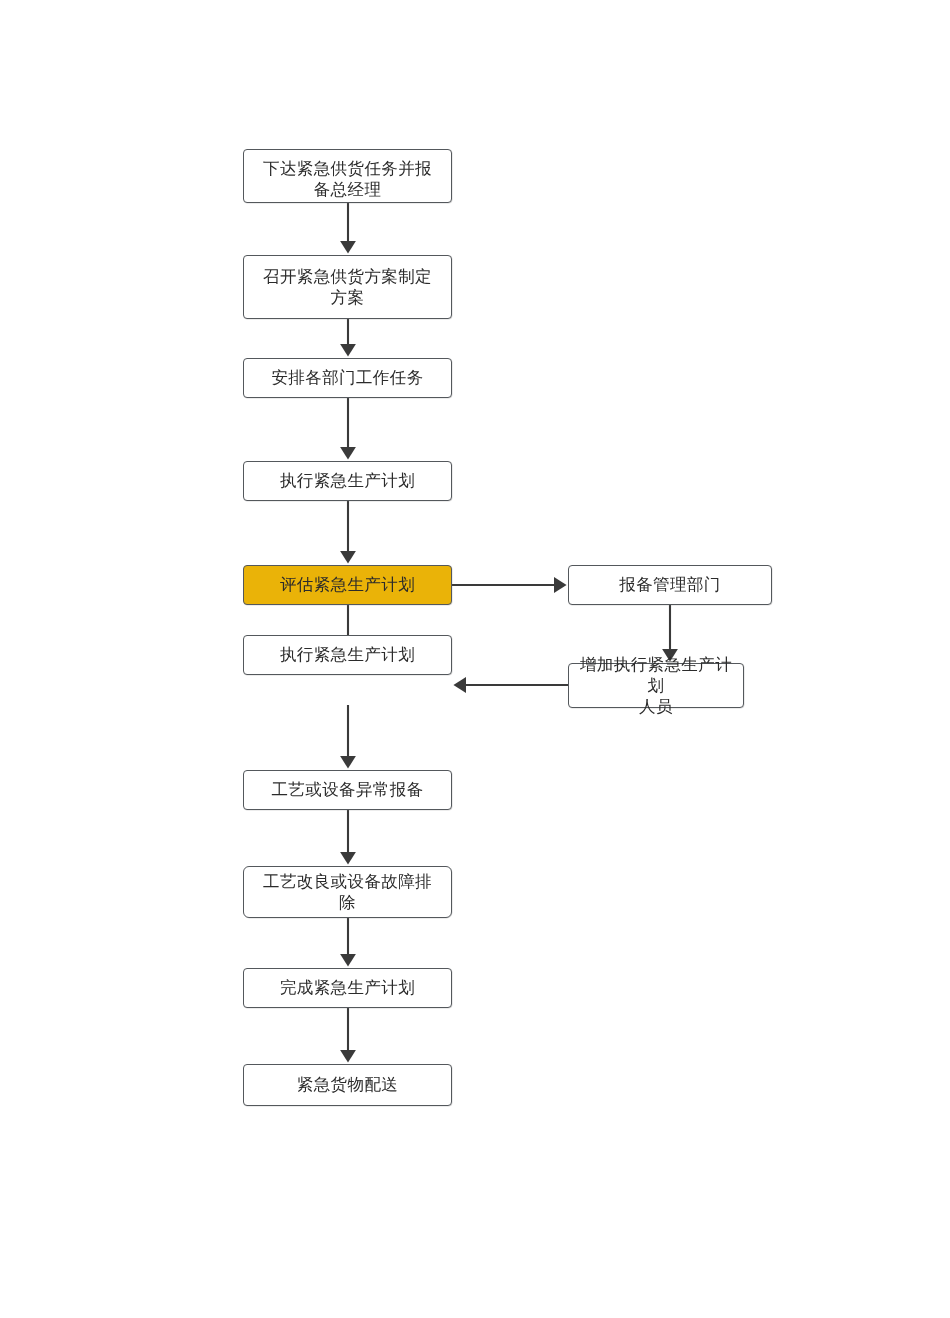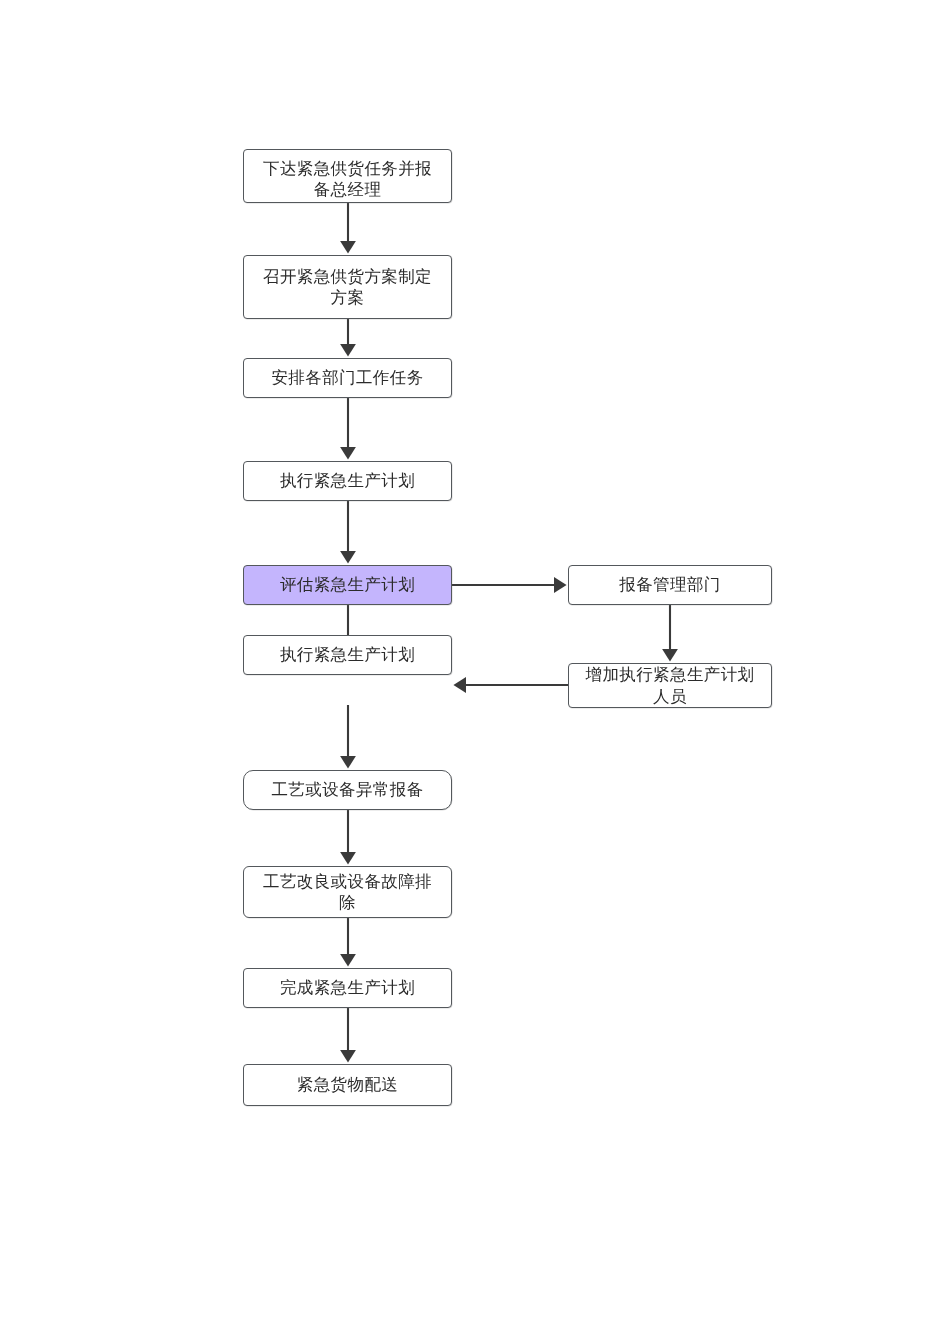--- a/index.html
+++ b/index.html
@@ -78,25 +78,25 @@
       </g>
   </svg>
 
   <div id="node-layer">
       <div class="node" style="left: 243px; top: 149px; width: 209px; height: 54px; border-color: rgb(84, 88, 92); background: rgb(255, 255, 255); align-items: flex-end;"><span class="node-label">下达紧急供货任务并报
 备总经理</span></div>
       <div class="node" style="left: 243px; top: 255px; width: 209px; height: 64px; border-color: rgb(84, 88, 92); background: rgb(255, 255, 255);"><span class="node-label">召开紧急供货方案制定
 方案</span></div>
       <div class="node" style="left: 243px; top: 358px; width: 209px; height: 40px; border-color: rgb(84, 88, 92); background: rgb(255, 255, 255); font-family: Liberation Serif, serif;"><span class="node-label">安排各部门工作任务</span></div>
       <div class="node" style="left: 243px; top: 461px; width: 209px; height: 40px; border-color: rgb(84, 88, 92); background: rgb(255, 255, 255);"><span class="node-label">执行紧急生产计划</span></div>
-      <div class="node" style="left: 243px; top: 565px; width: 209px; height: 40px; border-color: rgb(84, 88, 92); background: #c4b5fd;"><span class="node-label">评估紧急生产计划</span></div>
+      <div class="node" style="left: 243px; top: 565px; width: 209px; height: 40px; border-color: rgb(84, 88, 92); background: #eab308;"><span class="node-label">评估紧急生产计划</span></div>
       <div class="node" style="left: 243px; top: 635px; width: 209px; height: 40px; border-color: rgb(84, 88, 92); background: rgb(255, 255, 255);"><span class="node-label">执行紧急生产计划</span></div>
-      <div class="node" style="left: 243px; top: 770px; width: 209px; height: 40px; border-color: rgb(84, 88, 92); background: rgb(255, 255, 255); border-radius: 10px;"><span class="node-label">工艺或设备异常报备</span></div>
+      <div class="node" style="left: 243px; top: 770px; width: 209px; height: 40px; border-color: rgb(84, 88, 92); background: rgb(255, 255, 255);"><span class="node-label">工艺或设备异常报备</span></div>
       <div class="node" style="left: 243px; top: 866px; width: 209px; height: 52px; border-color: rgb(84, 88, 92); background: rgb(255, 255, 255); border-radius: 6px;"><span class="node-label">工艺改良或设备故障排
 除</span></div>
       <div class="node" style="left: 243px; top: 968px; width: 209px; height: 40px; border-color: rgb(84, 88, 92); background: rgb(255, 255, 255);"><span class="node-label">完成紧急生产计划</span></div>
       <div class="node" style="left: 243px; top: 1064px; width: 209px; height: 42px; border-color: rgb(84, 88, 92); background: rgb(255, 255, 255);"><span class="node-label">紧急货物配送</span></div>
       <div class="node" style="left: 568px; top: 565px; width: 204px; height: 40px; border-color: rgb(84, 88, 92); background: rgb(255, 255, 255);"><span class="node-label">报备管理部门</span></div>
-      <div class="node" style="left: 568px; top: 663px; width: 204px; height: 45px; border-color: rgb(84, 88, 92); background: rgb(255, 255, 255);"><span class="node-label">增加执行紧急生产计划
+      <div class="node" style="left: 568px; top: 663px; width: 176px; height: 45px; border-color: rgb(84, 88, 92); background: rgb(255, 255, 255);"><span class="node-label">增加执行紧急生产计划
 人员</span></div>
     </div>
 
 </div>
 
 </body></html>

